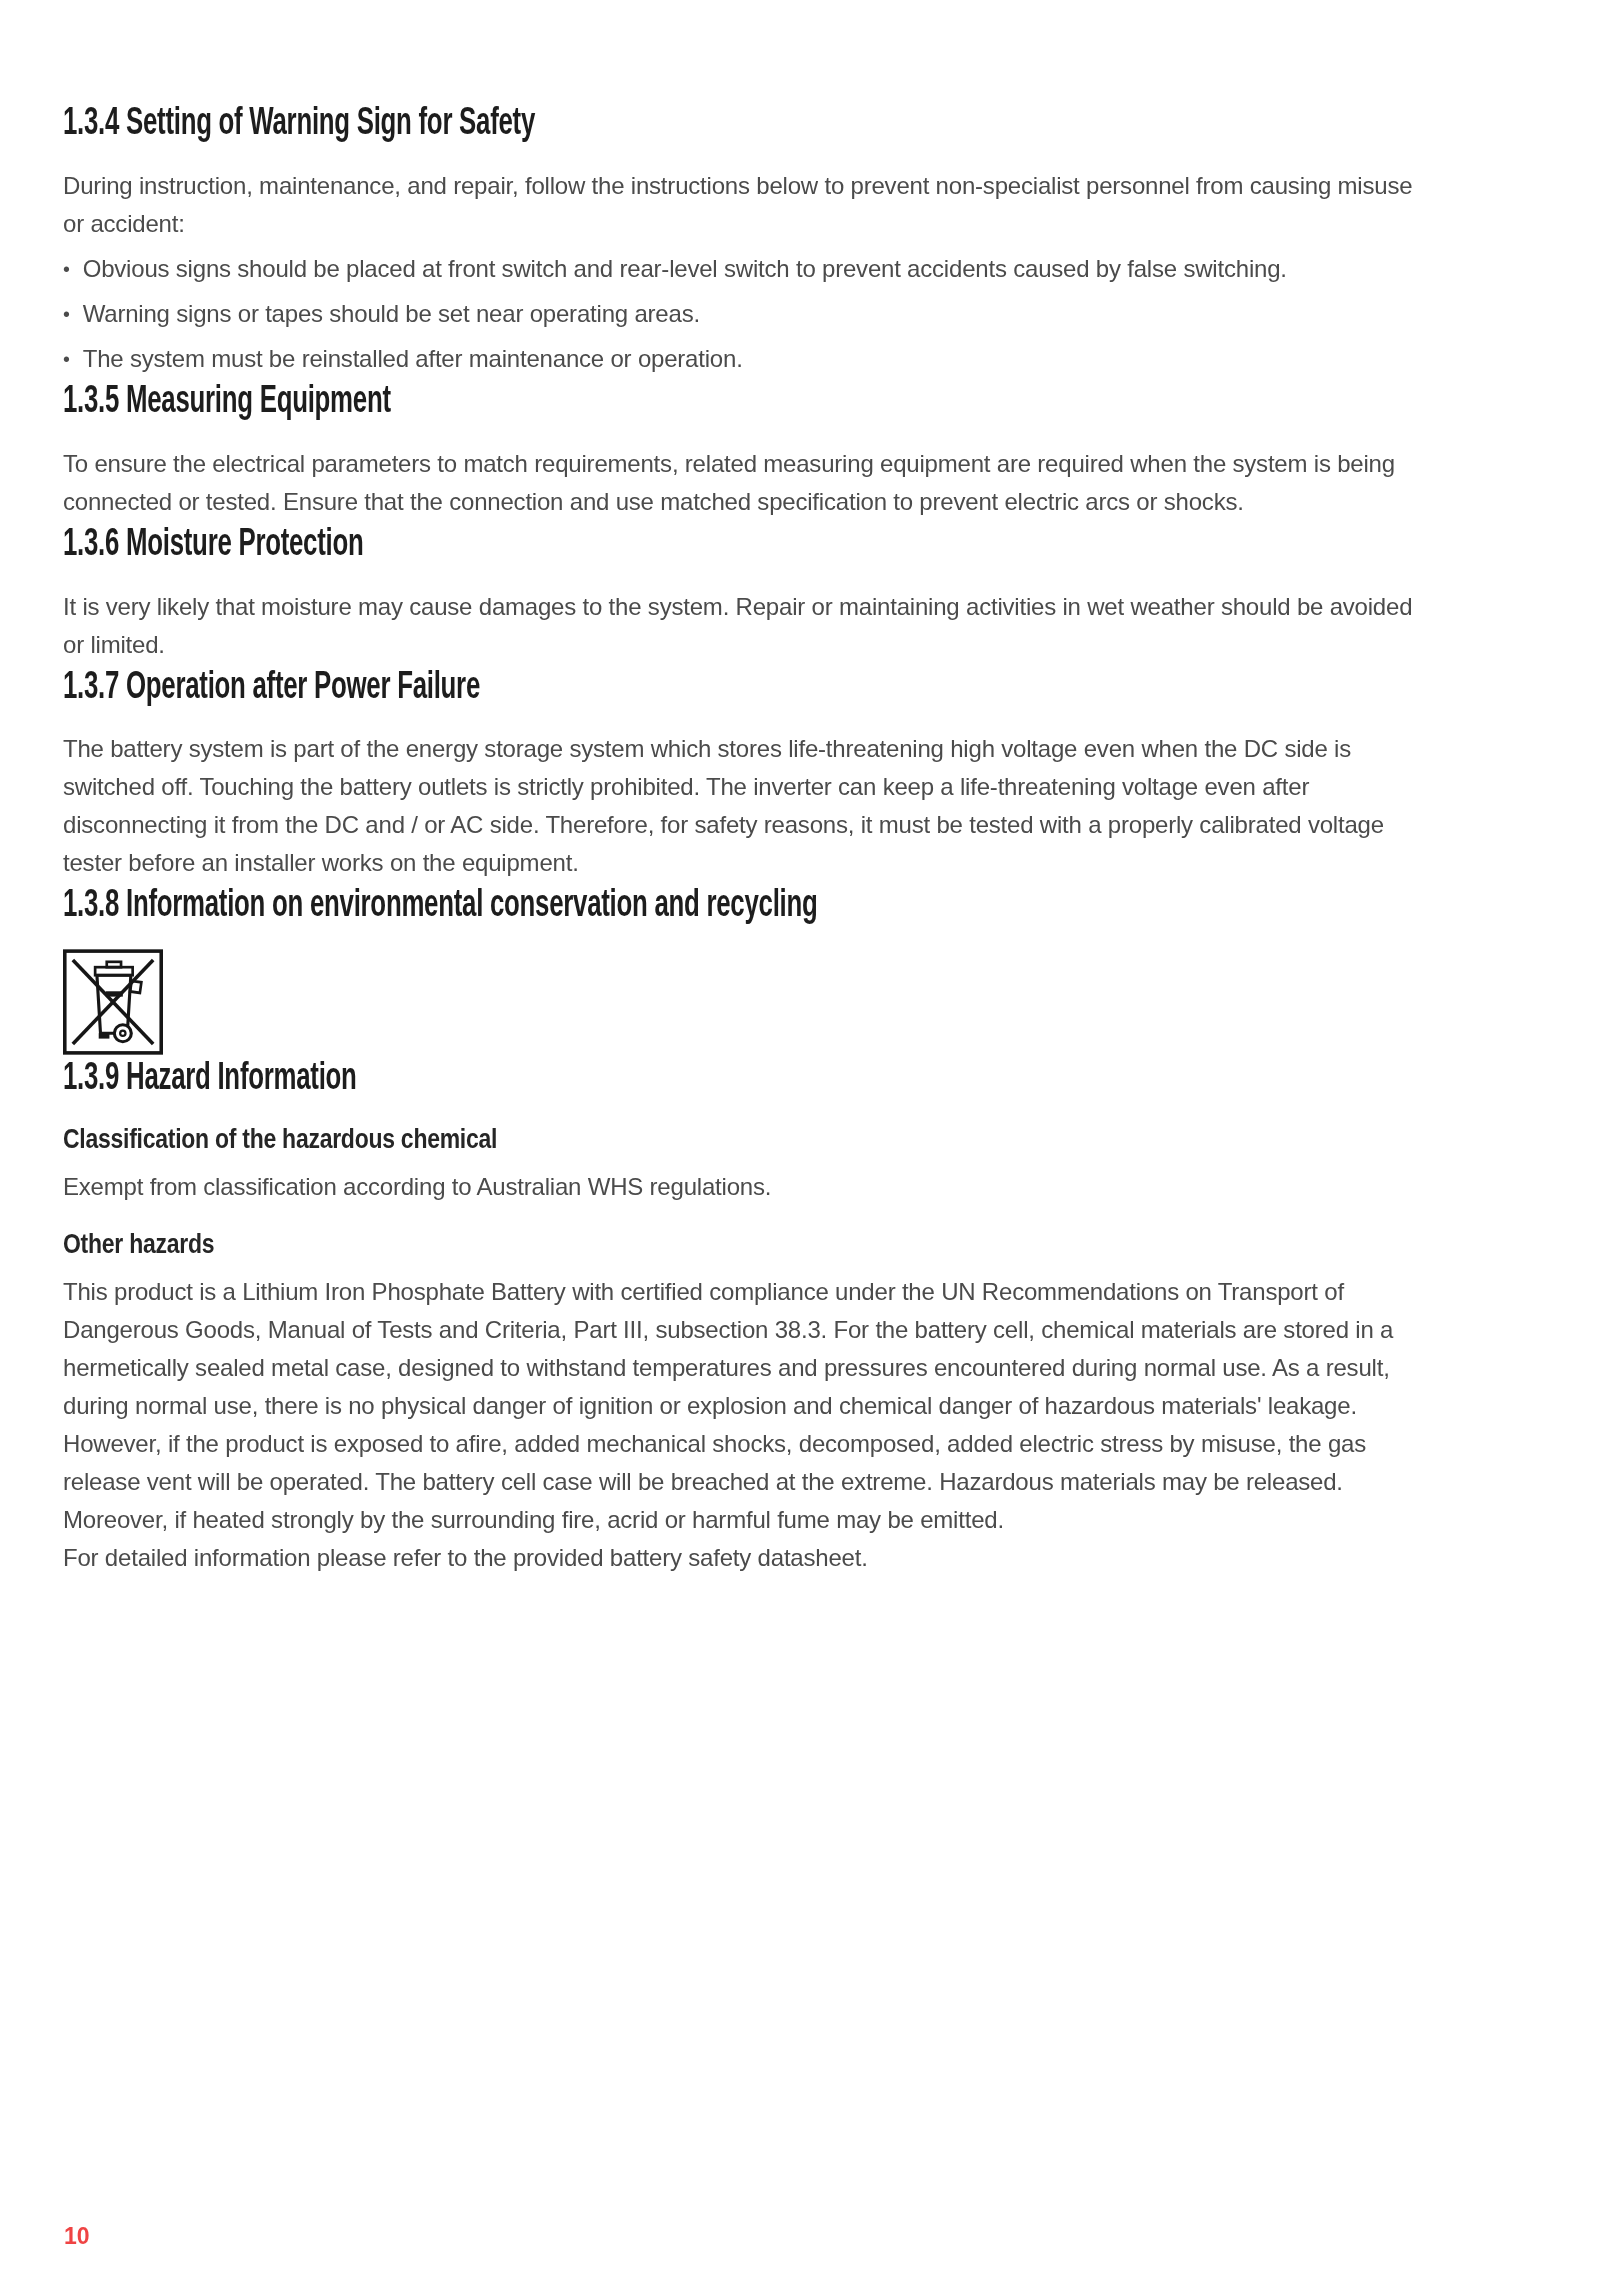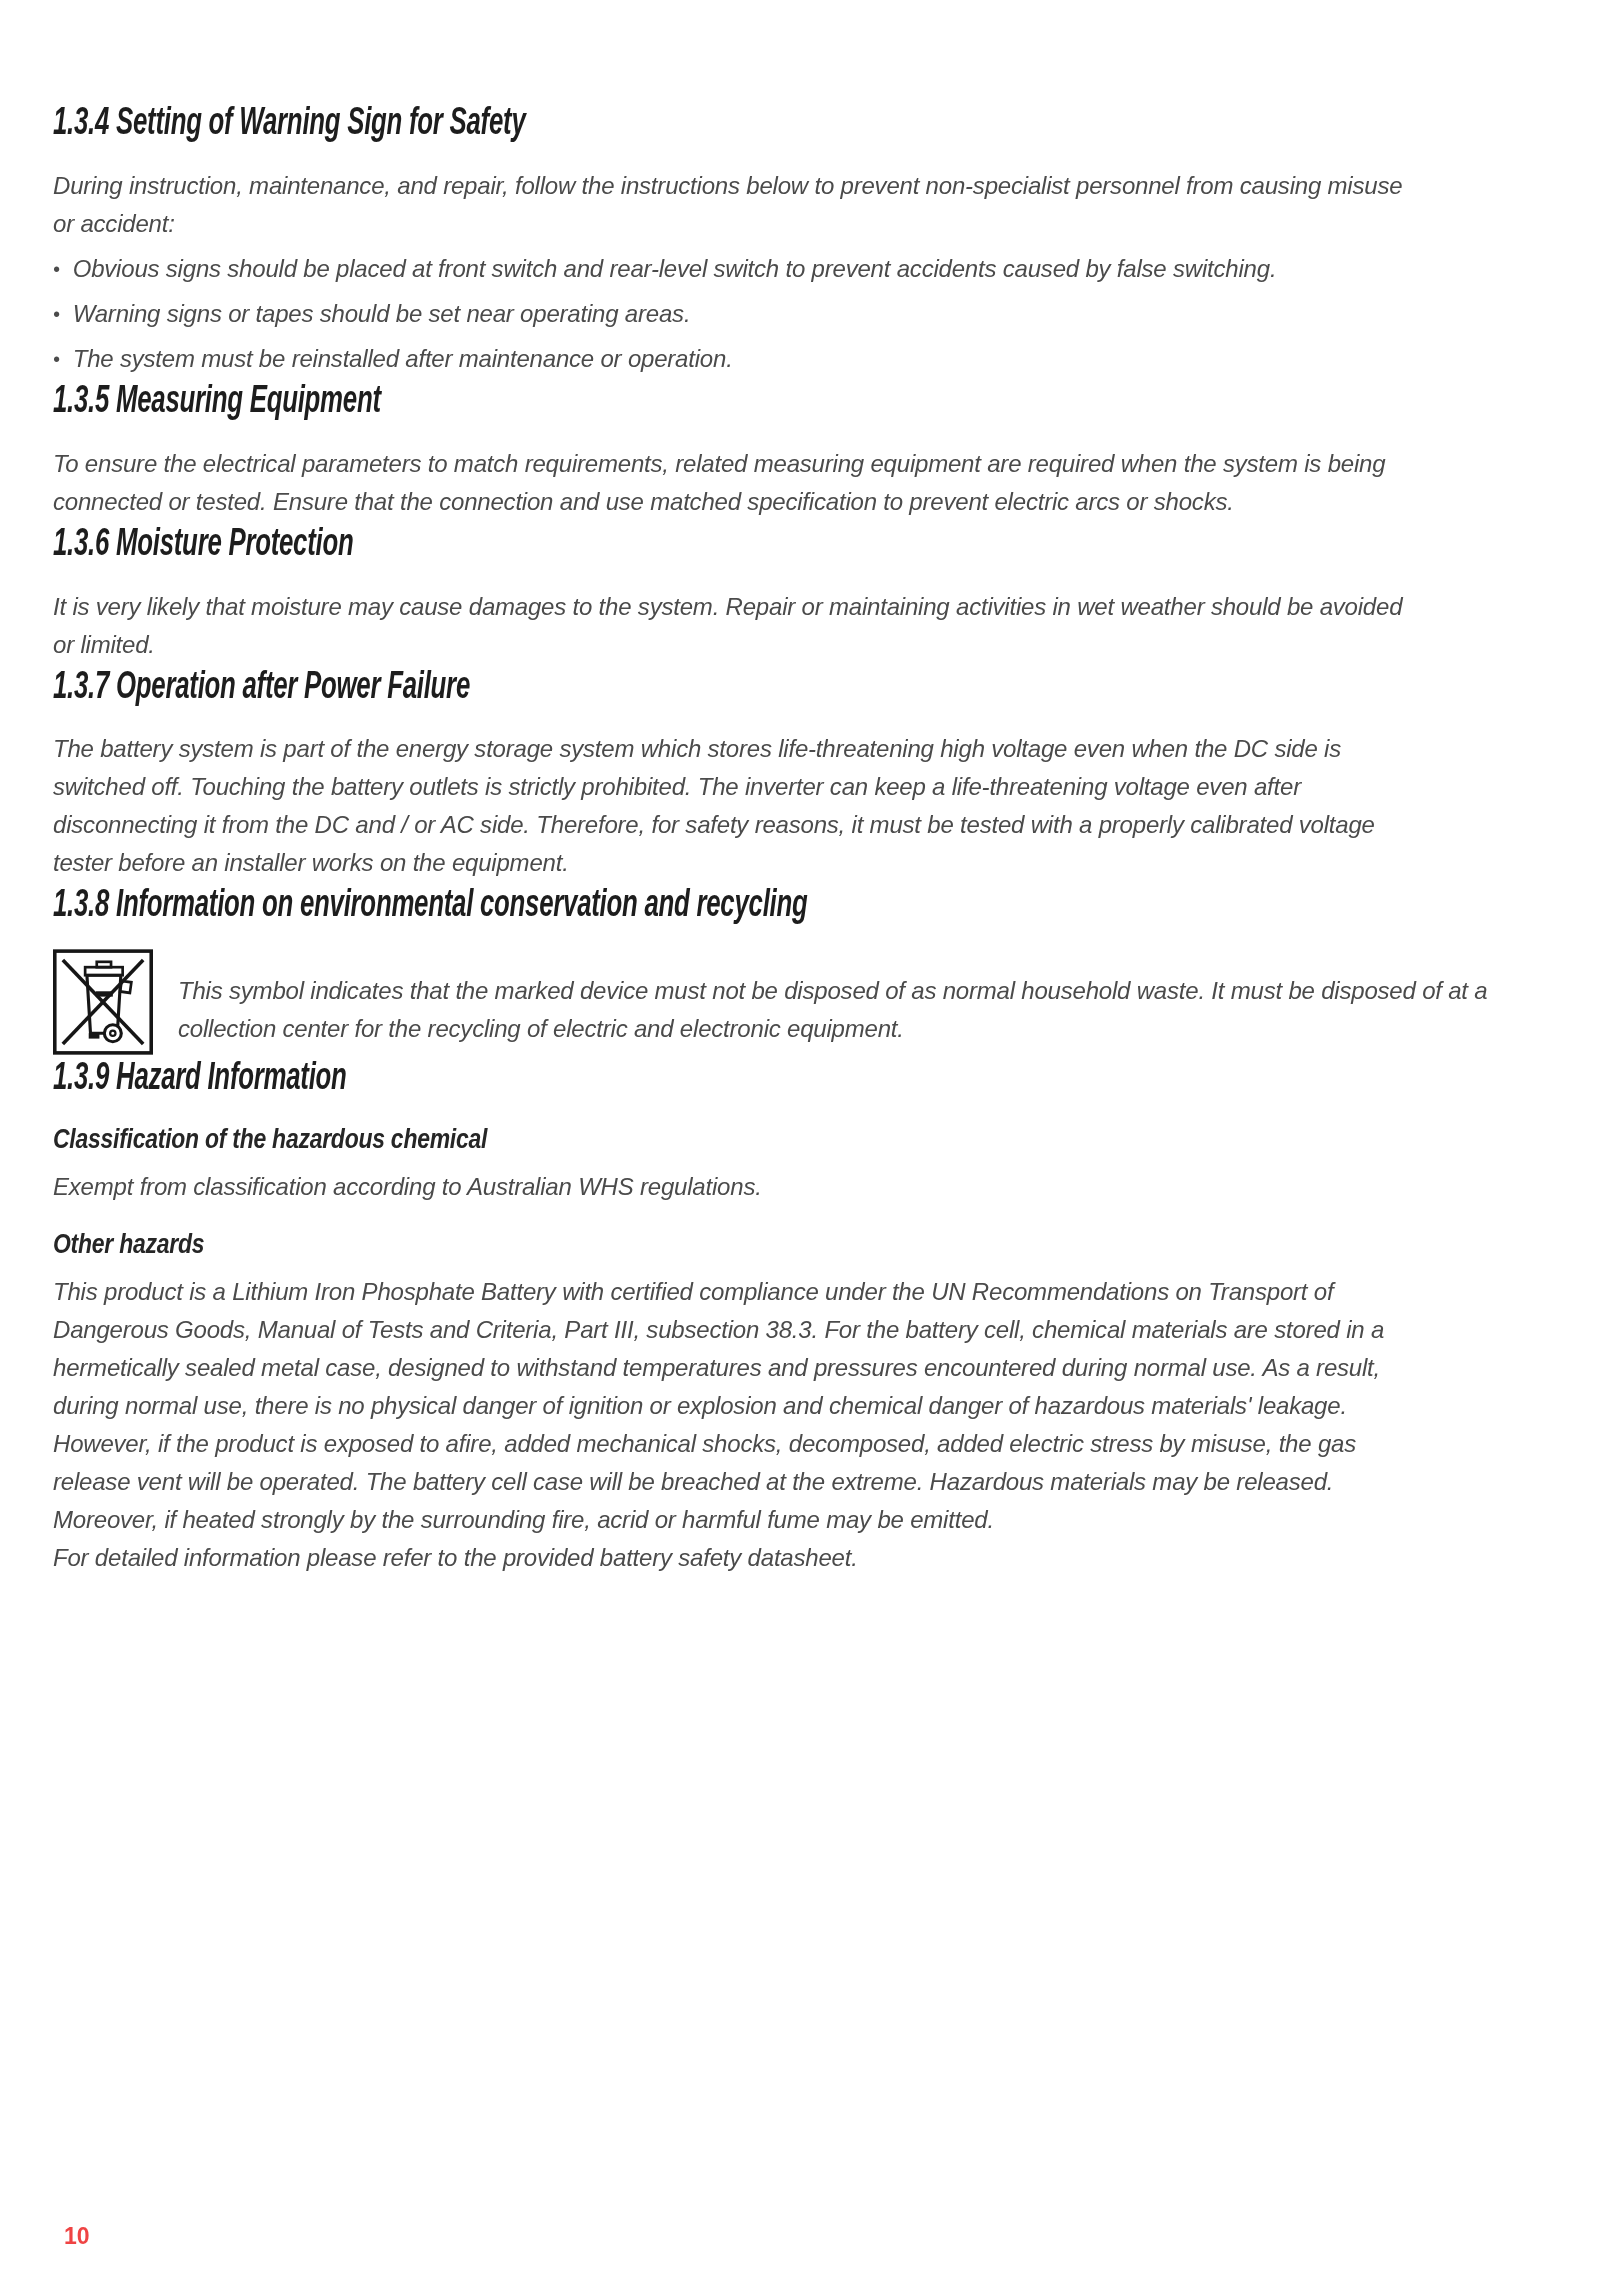--- a/index.html
+++ b/index.html
@@ -8,23 +8,22 @@
     width: 1621px;
     height: 2293px;
     background: #ffffff;
     font-family: "Liberation Sans", sans-serif;
     color: #4b4b4b;
     overflow: hidden;
   }
   .content {
     position: absolute;
     top: 100px;
-    left: 53px;
+    left: 63px;
     right: 54px;
-    font-style: italic;
   }
   h3.sec-heading {
     margin: 38px 0 23px 0;
     font-size: 38px;
     line-height: 1.15;
     font-weight: 700;
     color: #1d1d1d;
     white-space: nowrap;
   }
   h3.sec-heading:first-child { margin-top: 0; }
@@ -148,21 +147,20 @@
           <rect x="76" y="36" width="11" height="12" fill="none" stroke="#161616" stroke-width="3" transform="rotate(8 81 42)"></rect>
 
           <circle cx="67" cy="94" r="9.5" fill="#ffffff" stroke="#161616" stroke-width="3.5"></circle>
           <circle cx="67" cy="94" r="3" fill="none" stroke="#161616" stroke-width="2.5"></circle>
 
           <rect x="40" y="94" width="12" height="6" fill="#161616"></rect>
 
           <line x1="11" y1="12" x2="101" y2="106" stroke="#161616" stroke-width="4"></line>
           <line x1="101" y1="12" x2="11" y2="106" stroke="#161616" stroke-width="4"></line>
         </svg>
-        <p class="body-text">This symbol indicates that the marked device must not be disposed of as normal household waste. It must be disposed of at a collection center for the recycling of electric and electronic equipment.</p>
       </div>
     </section>
 
     <section>
       <h3 class="sec-heading"><span class="condense">1.3.9 Hazard Information</span></h3>
       <div class="sub-heading"><span class="condense-sub">Classification of the hazardous chemical</span></div>
       <p class="body-text">Exempt from classification according to Australian WHS regulations.</p>
       <div class="sub-heading"><span class="condense-sub">Other hazards</span></div>
       <p class="body-text">This product is a Lithium Iron Phosphate Battery with certified compliance under the UN Recommendations on Transport of Dangerous Goods, Manual of Tests and Criteria, Part III, subsection 38.3. For the battery cell, chemical materials are stored in a hermetically sealed metal case, designed to withstand temperatures and pressures encountered during normal use. As a result, during normal use, there is no physical danger of ignition or explosion and chemical danger of hazardous materials' leakage. However, if the product is exposed to afire, added mechanical shocks, decomposed, added electric stress by misuse, the gas release vent will be operated. The battery cell case will be breached at the extreme. Hazardous materials may be released. Moreover, if heated strongly by the surrounding fire, acrid or harmful fume may be emitted.</p>
     </section>

